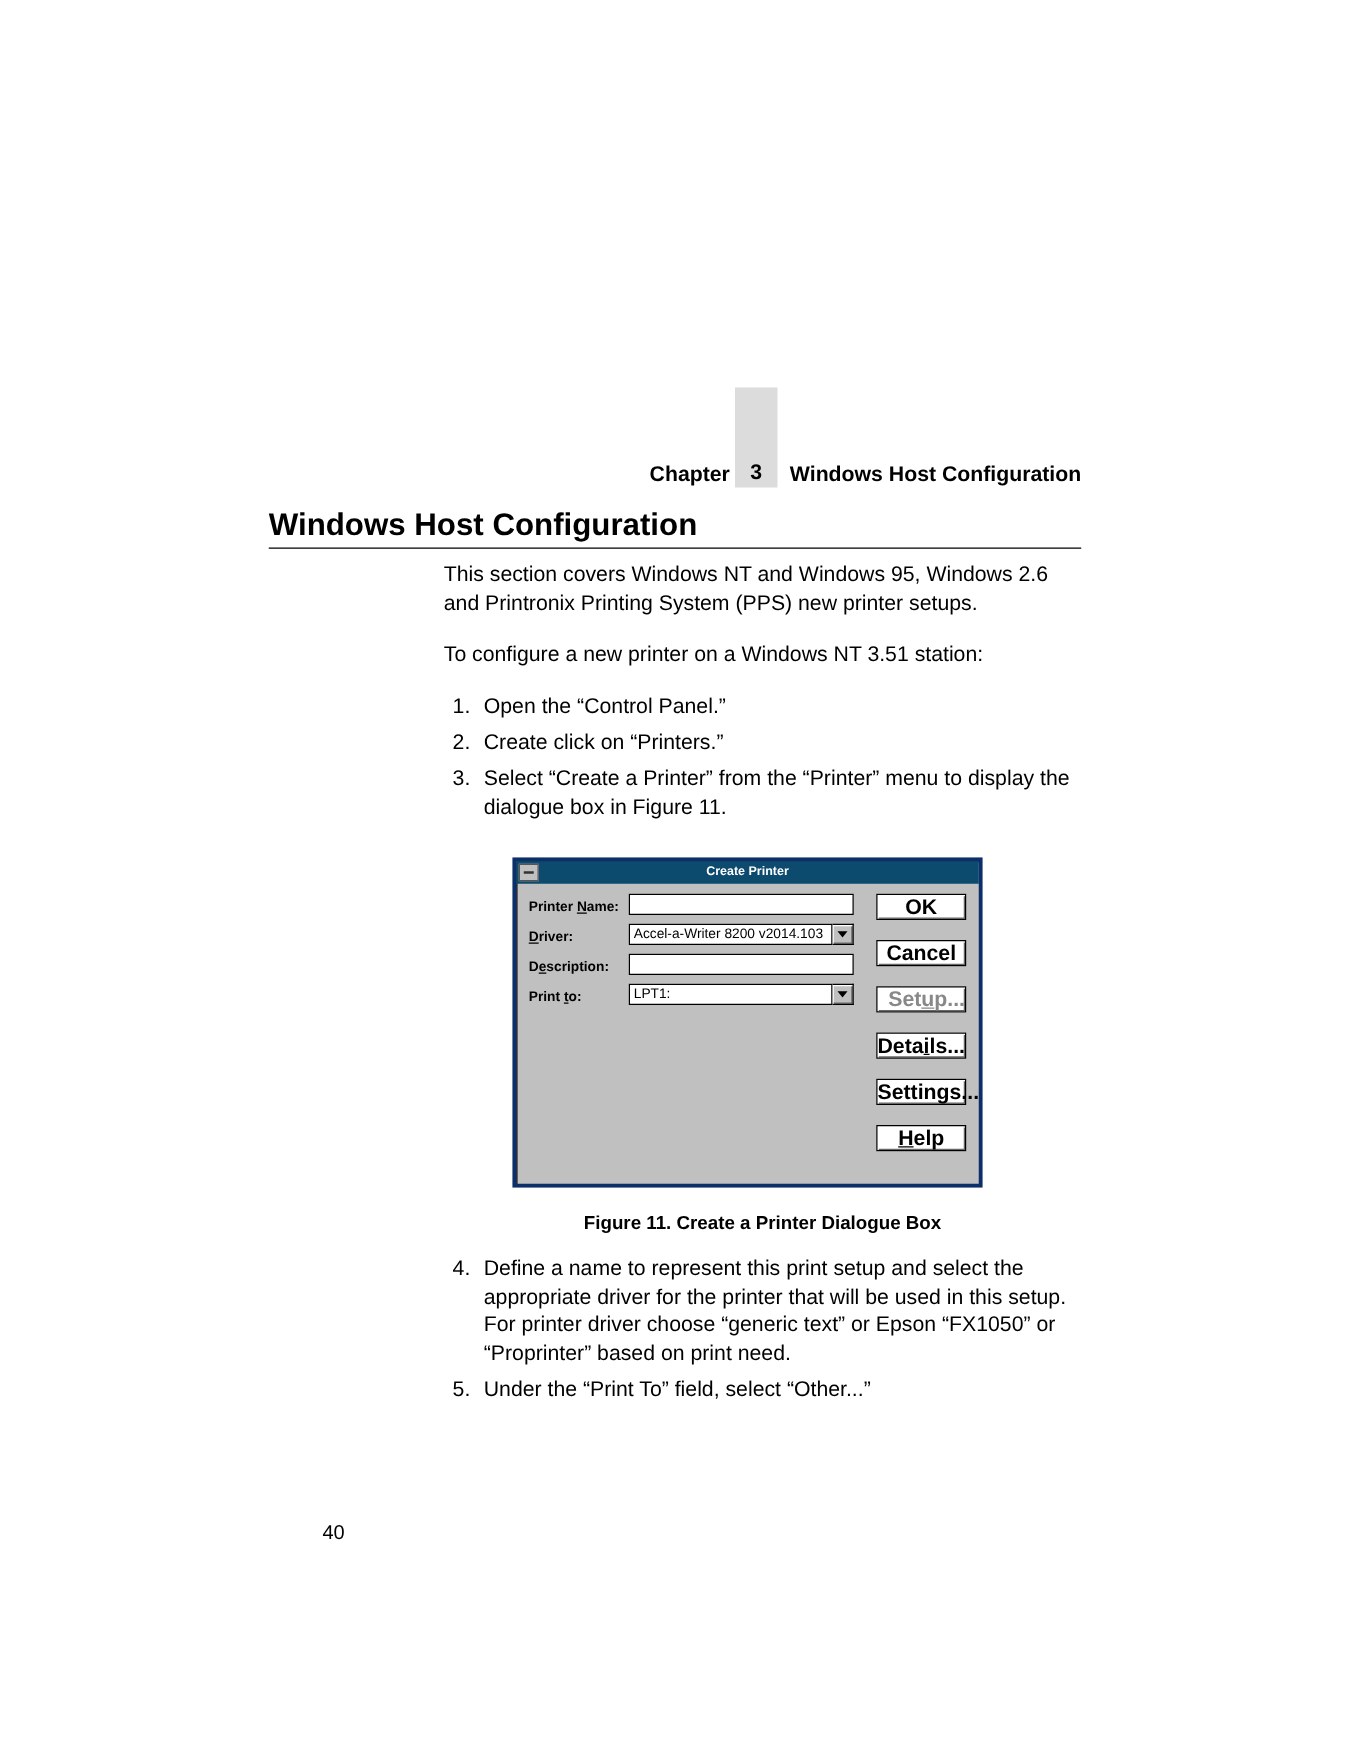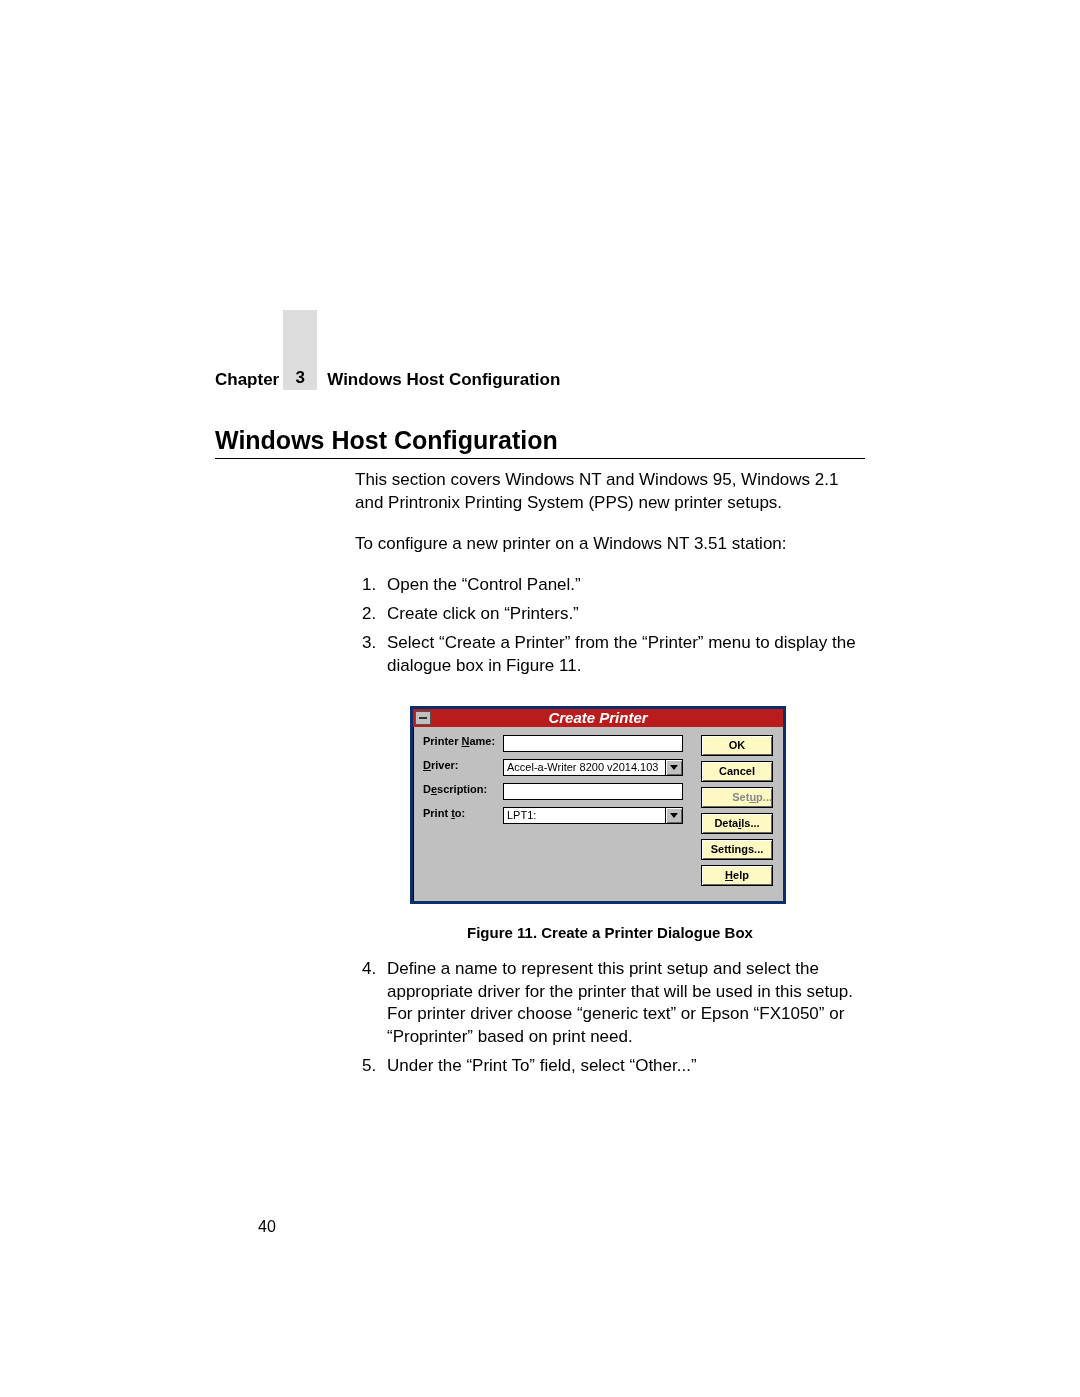--- a/index.html
+++ b/index.html
@@ -15,21 +15,22 @@
   .page {
     position: absolute;
     left: 215px;
     top: 310px;
     width: 650px;
   }
   .chapter-header {
     display: flex;
     align-items: flex-end;
     font-size: 17px;
-    margin-bottom: 36px;
+    margin-bottom: 16px;
+    justify-content: flex-end;
   }
   .chapter-label {
     font-weight: bold;
   }
   .chapter-num-box {
     background: #dcdcdc;
     width: 34px;
     height: 80px;
     display: flex;
     align-items: flex-end;
@@ -80,29 +81,28 @@
   }
   .dialog {
     width: 370px;
     border: 3px solid #0a2f6b;
     background: #c0c0c0;
     font-family: "MS Sans Serif", Arial, sans-serif;
     font-size: 11px;
     box-shadow: inset 1px 1px 0 #000;
   }
   .dialog-title {
-    background: #b91c1c;
+    background: #0c4a6e;
     color: #fff;
     font-weight: bold;
     text-align: center;
     height: 18px;
     line-height: 18px;
     position: relative;
-    font-size: 15px;
-    font-style: italic;
+    font-size: 10px;
   }
   .dialog-sysmenu {
     position: absolute;
     left: 2px;
     top: 2px;
     width: 16px;
     height: 14px;
     background: #c0c0c0;
     border: 1px solid #555;
     box-sizing: border-box;
@@ -125,21 +125,21 @@
     float: left;
     width: 260px;
   }
   .btn-col {
     float: right;
     width: 72px;
   }
   .clearfix::after { content: ""; display: block; clear: both; }
   .form-row {
     display: flex;
-    align-items: flex-start;
+    align-items: flex-end;
     margin-bottom: 7px;
   }
   .form-label {
     width: 80px;
     font-weight: bold;
     font-size: 11px;
   }
   .form-label.disabled { color: #888; font-weight: normal; }
   .txt, .combo-txt {
     flex: 1;
@@ -172,26 +172,26 @@
     content: "";
     width: 0; height: 0;
     border-left: 4px solid transparent;
     border-right: 4px solid transparent;
     border-top: 5px solid #000;
   }
   .win-btn {
     display: block;
     width: 100%;
     height: 21px;
-    margin-bottom: 5px;
-    background: #fef9c3;
+    margin-bottom: 16px;
+    background: #ffffff;
     border: 1px solid #000;
     box-shadow: inset 1px 1px 0 #fff, inset -1px -1px 0 #666;
     font-family: inherit;
-    font-size: 11px;
+    font-size: 17px;
     font-weight: bold;
     cursor: pointer;
     text-align: center;
     line-height: 19px;
     box-sizing: border-box;
   }
   .win-btn.dim { color: #888; text-align: right; }
   .win-btn .mn { text-decoration: underline; }
   .fieldset {
     border: 1px solid #808080;
@@ -243,21 +243,21 @@
   <div class="chapter-header">
     <span class="chapter-label">Chapter</span>
     <span class="chapter-num-box">
       <span>3</span>
     </span>
     <span class="chapter-title">Windows Host Configuration</span>
   </div>
 
   <div class="section-title">Windows Host Configuration</div>
 
-  <div class="body-text">This section covers Windows NT and Windows 95, Windows 2.1 and Printronix Printing System (PPS) new printer setups.</div>
+  <div class="body-text">This section covers Windows NT and Windows 95, Windows 2.6 and Printronix Printing System (PPS) new printer setups.</div>
 
 
   <div class="body-text">To configure a new printer on a Windows NT 3.51 station:</div>
 
   <ol class="steps">
     <li>Open the “Control Panel.”</li>
     <li>Create click on “Printers.”</li>
     <li>Select “Create a Printer” from the “Printer” menu to display the dialogue box in Figure 11.</li>
   </ol>
 

